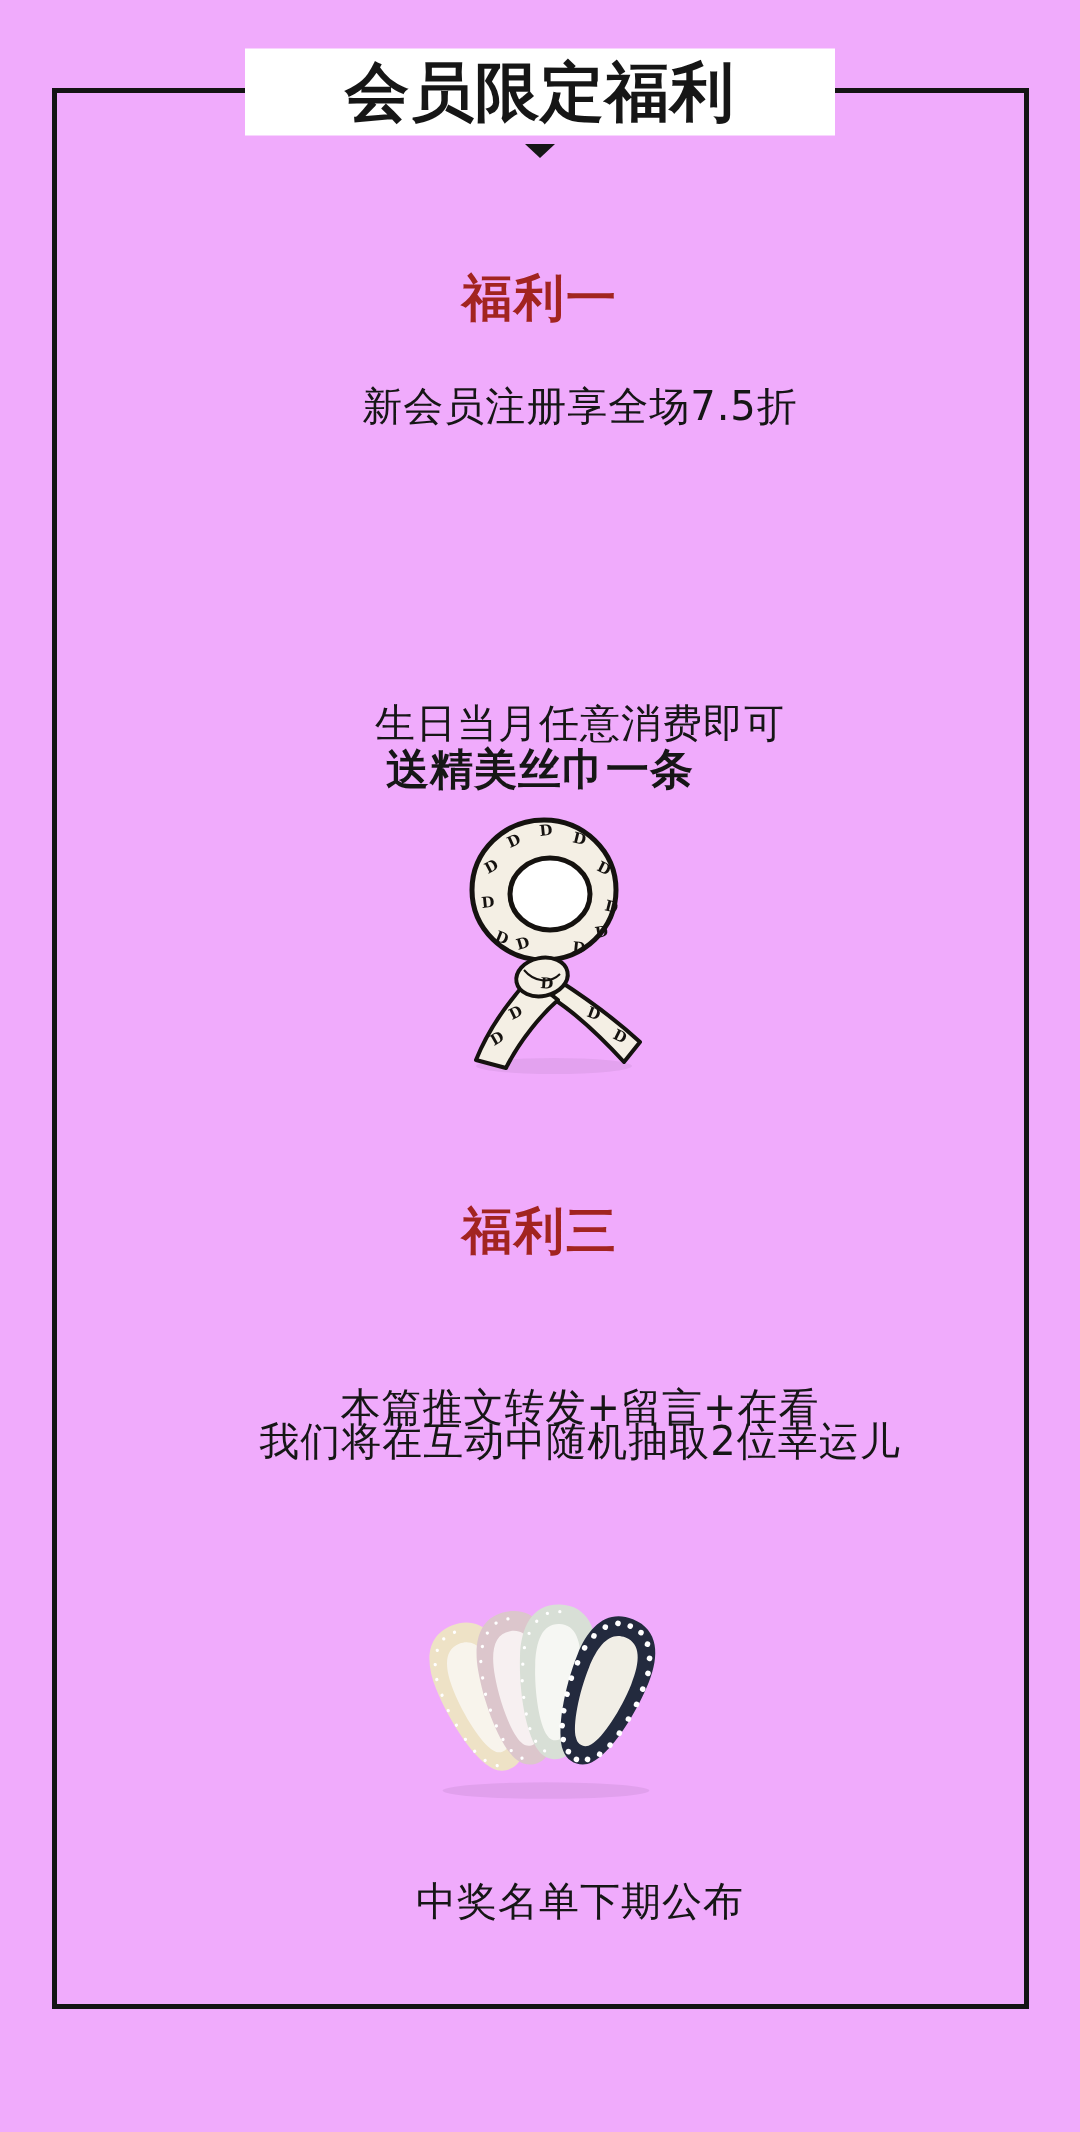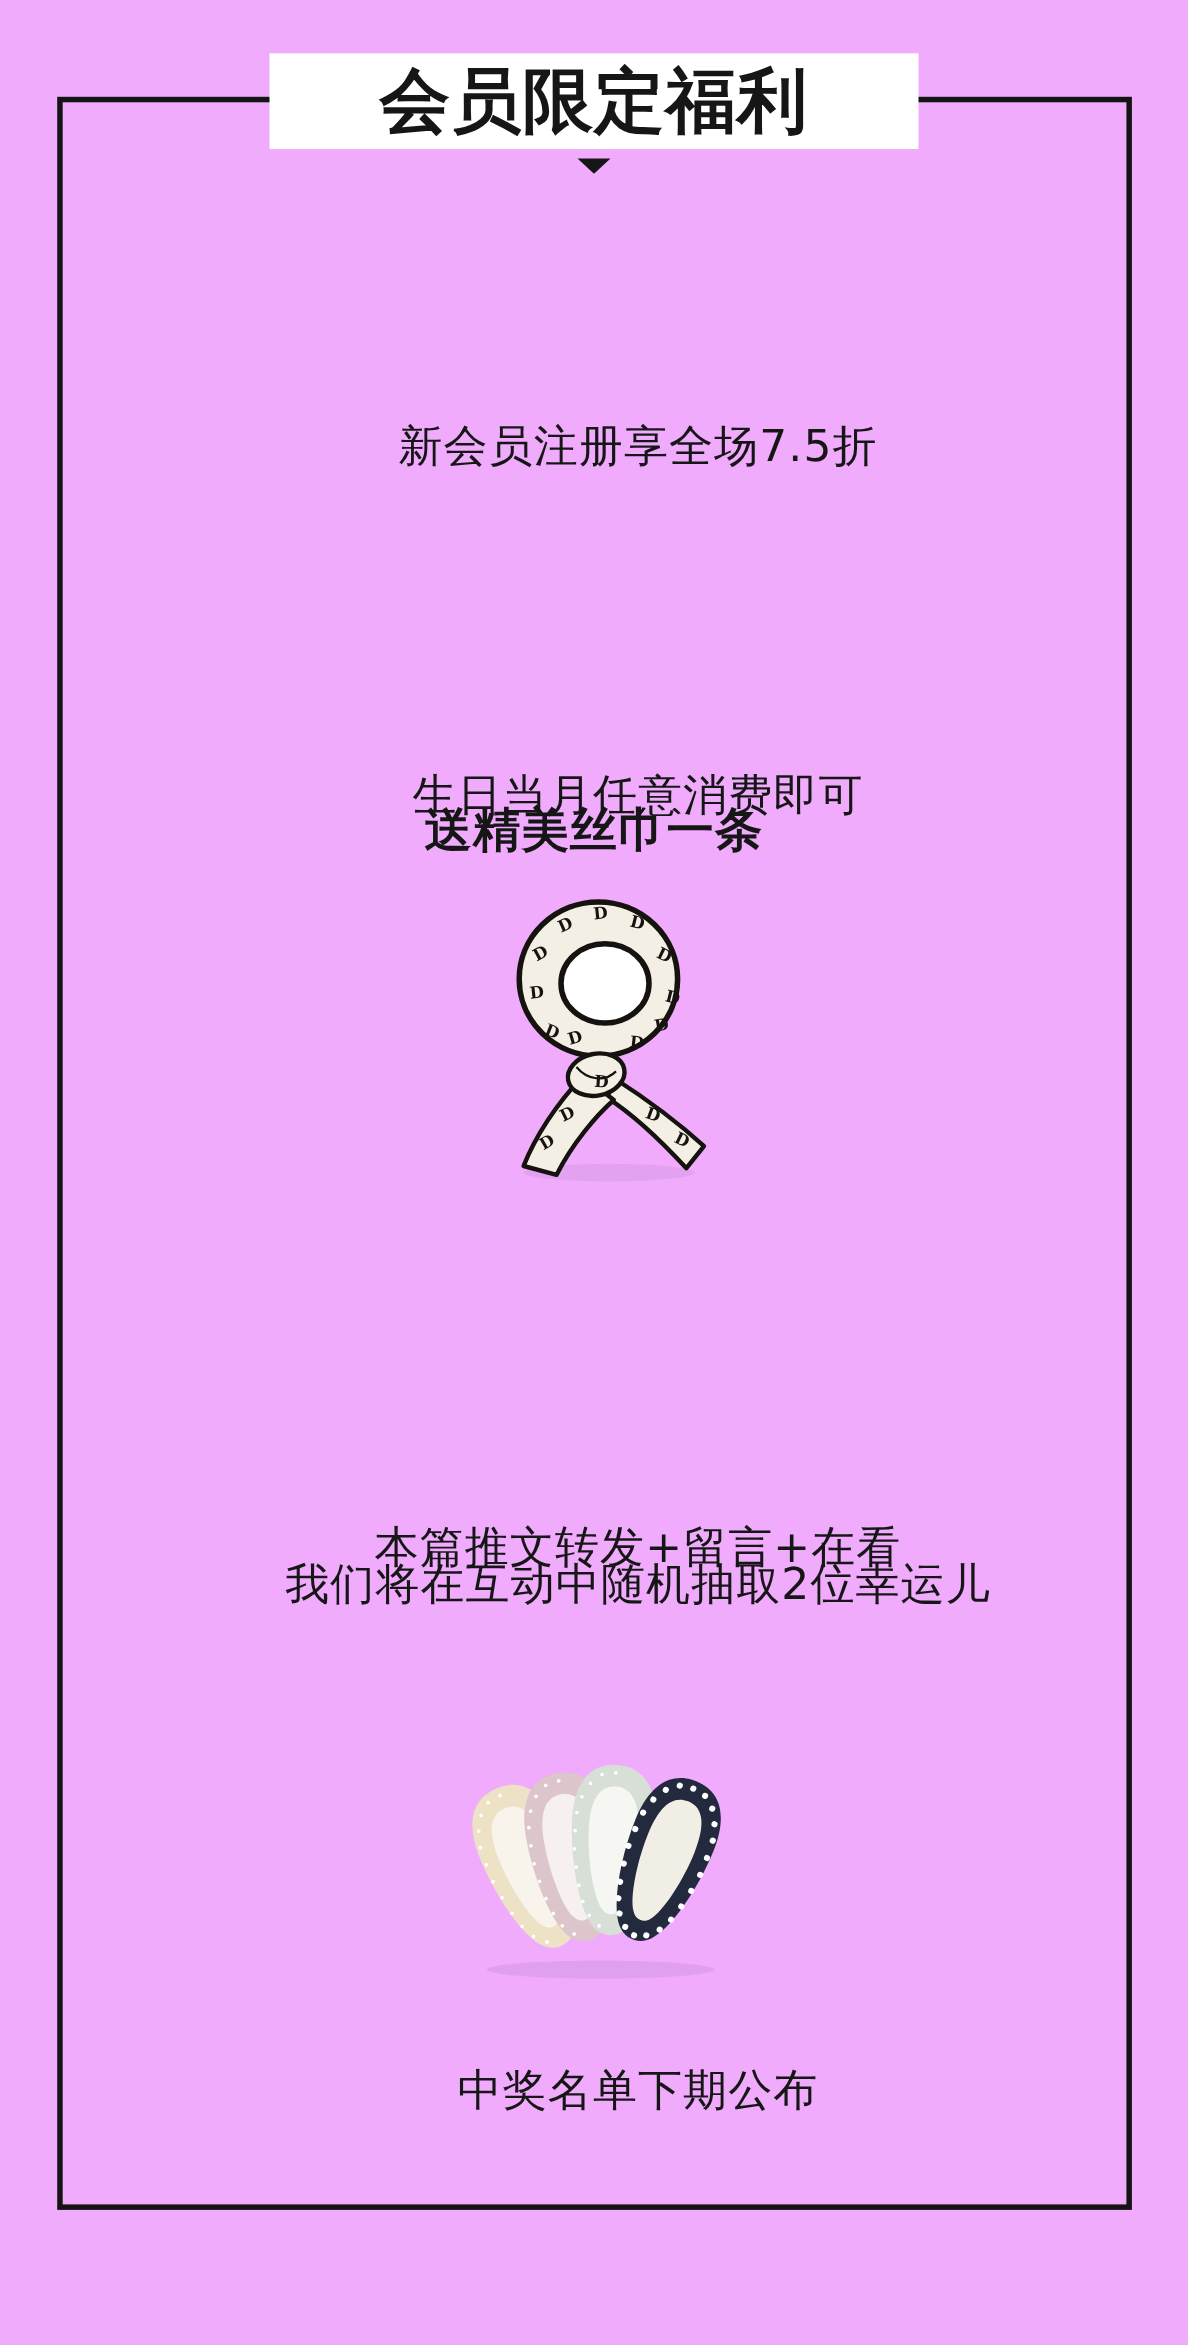--- a/index.html
+++ b/index.html
@@ -10,40 +10,41 @@
          box-sizing:border-box;border:5px solid var(--frame);}
   .title-wrap{position:absolute;top:92px;left:50%;transform:translate(-50%,-50%);
               background:#fff;padding:0 100px;white-space:nowrap;}
   .title{margin:0;font-size:64px;font-weight:900;letter-spacing:1px;color:var(--ink);}
   .tri{position:absolute;top:144px;left:50%;transform:translateX(-50%);
        width:0;height:0;border-left:15px solid transparent;border-right:15px solid transparent;
        border-top:14px solid var(--ink);}
   .cline{position:absolute;left:0;width:100%;text-align:center;color:var(--ink);line-height:1.15;}
   .red-label{font-size:50px;font-weight:800;color:var(--red);letter-spacing:2px;}
   .body-line{font-size:40px;font-weight:500;letter-spacing:1px;padding-left:40px;}
-  .bold-line{font-size:43px;font-weight:800;letter-spacing:1px;}
+  .bold-line{font-size:43px;font-weight:800;letter-spacing:1px;margin-top:14px;}
   .fig{position:absolute;}
   .scarf-fig{top:812px;left:50%;transform:translateX(calc(-50% + 14px));width:200px;height:270px;}
   .socks-fig{top:1592px;left:50%;transform:translateX(calc(-50% + 6px));width:260px;height:212px;}
   .scarf-letter{font-family:"DejaVu Serif","Liberation Serif",serif;font-size:15px;font-weight:700;}
   svg{display:block;}
 </style>
 </head>
 <body>
 
 <div class="page">
 
   <div class="frame"></div>
 
   <div class="title-wrap">
     <h1 class="title">会员限定福利</h1>
   </div>
 
   <div class="tri"></div>
 
+  <div class="cline red-label" style="top:270px">福利一</div>
   <div class="cline body-line" style="top:383px">新会员注册享全场7.5折</div>
 
   <div class="cline body-line" style="top:700px">生日当月任意消费即可</div>
   <div class="cline bold-line" style="top:731px">送精美丝巾一条</div>
 
   <div class="fig scarf-fig" aria-label="黑白印花丝巾">
     <svg viewBox="0 0 200 270" width="200" height="270">
       <ellipse cx="100" cy="254" rx="78" ry="8" fill="rgba(0,0,0,0.05)"></ellipse>
 
       <ellipse cx="90" cy="78" rx="72" ry="70" stroke-width="5" fill="#F4EFE4" stroke="#15120F"></ellipse>
@@ -69,20 +70,21 @@
           <text x="64" y="138" transform="rotate(-16 64 138)" class="scarf-letter" fill="#15120F">D</text>
           <text x="86" y="176" transform="rotate(4 86 176)" class="scarf-letter" fill="#15120F">D</text>
           <text x="58" y="208" transform="rotate(-26 58 208)" class="scarf-letter" fill="#15120F">D</text>
           <text x="40" y="234" transform="rotate(-30 40 234)" class="scarf-letter" fill="#15120F">D</text>
           <text x="132" y="204" transform="rotate(20 132 204)" class="scarf-letter" fill="#15120F">D</text>
           <text x="158" y="226" transform="rotate(26 158 226)" class="scarf-letter" fill="#15120F">D</text>
         </g>
     </svg>
   </div>
 
+  <div class="cline red-label" style="top:1203px">福利三</div>
   <div class="cline body-line" style="top:1384px">本篇推文转发+留言+在看</div>
   <div class="cline body-line" style="top:1418px">我们将在互动中随机抽取2位幸运儿</div>
 
   <div class="fig socks-fig" aria-label="四色波点船袜">
     <svg viewBox="0 0 250 205" width="260" height="212">
       <ellipse cx="125" cy="192" rx="100" ry="8" fill="rgba(0,0,0,0.06)"></ellipse>
       <g transform="translate(62,102) rotate(-22)">
         <path class="sock-body" d="M0,-75 C 27,-75 37,-52 37,-24 C 37,12 28,54 15,68 C 7,77 -7,77 -15,68 C -28,54 -37,12 -37,-24 C -37,-52 -27,-75 0,-75 Z" fill="#EEE2C6"></path>
         <path class="sock-sole" d="M0,-56 C 16,-56 22,-40 22,-16 C 22,10 16,42 8,52 C 4,58 -4,58 -8,52 C -16,42 -22,10 -22,-16 C -22,-40 -16,-56 0,-56 Z" fill="#F8F4EC"></path>
         <g>

